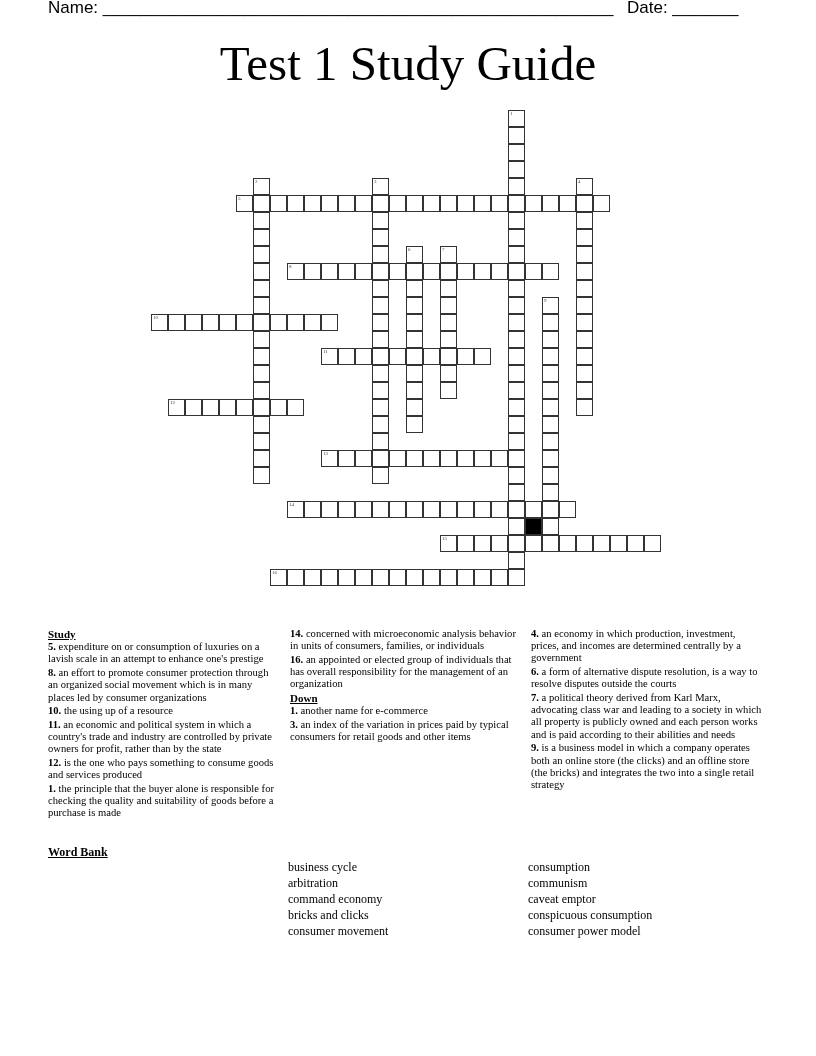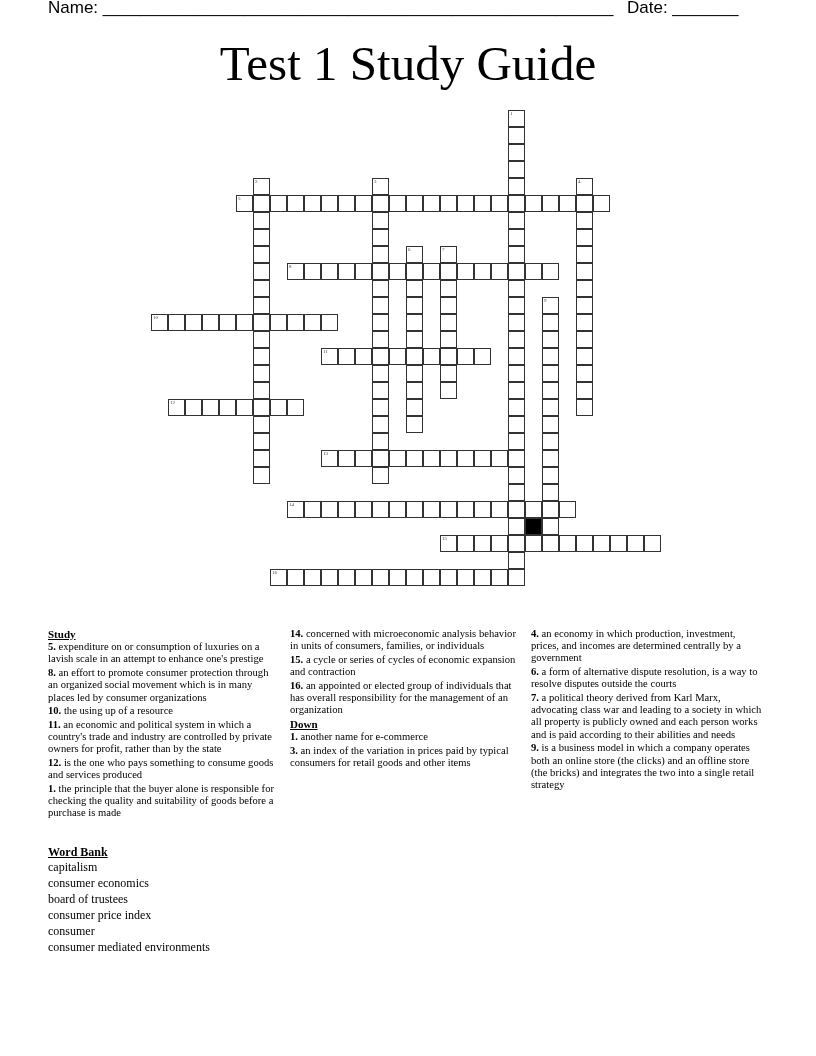--- a/index.html
+++ b/index.html
@@ -314,39 +314,44 @@
     <div class="sec-head">Study</div>
     <div class="clue"><b>5.</b> <span>expenditure on or consumption of luxuries on a lavish scale in an attempt to enhance one's prestige</span></div>
     <div class="clue"><b>8.</b> <span>an effort to promote consumer protection through an organized social movement which is in many places led by consumer organizations</span></div>
     <div class="clue"><b>10.</b> <span>the using up of a resource</span></div>
     <div class="clue"><b>11.</b> <span>an economic and political system in which a country's trade and industry are controlled by private owners for profit, rather than by the state</span></div>
     <div class="clue"><b>12.</b> <span>is the one who pays something to consume goods and services produced</span></div>
     <div class="clue"><b>1.</b> <span>the principle that the buyer alone is responsible for checking the quality and suitability of goods before a purchase is made</span></div>
   </div>
   <div class="col col2">
     <div class="clue"><b>14.</b> <span>concerned with microeconomic analysis behavior in units of consumers, families, or individuals</span></div>
-    <div class="clue"><b>15.</b> <span>a cycle or series of cycles of economic expansion and contraction</span></div>
     <div class="clue"><b>16.</b> <span>an appointed or elected group of individuals that has overall responsibility for the management of an organization</span></div>
     <div class="sec-head">Down</div>
     <div class="clue"><b>1.</b> <span>another name for e-commerce</span></div>
     <div class="clue"><b>3.</b> <span>an index of the variation in prices paid by typical consumers for retail goods and other items</span></div>
   </div>
   <div class="col col3">
     <div class="clue"><b>4.</b> <span>an economy in which production, investment, prices, and incomes are determined centrally by a government</span></div>
     <div class="clue"><b>6.</b> <span>a form of alternative dispute resolution, is a way to resolve disputes outside the courts</span></div>
     <div class="clue"><b>7.</b> <span>a political theory derived from Karl Marx, advocating class war and leading to a society in which all property is publicly owned and each person works and is paid according to their abilities and needs</span></div>
     <div class="clue"><b>9.</b> <span>is a business model in which a company operates both an online store (the clicks) and an offline store (the bricks) and integrates the two into a single retail strategy</span></div>
   </div>
 </div>
 
 <div class="wordbank">
   <div class="wb-head">Word Bank</div>
   <div class="wb-cols">
-    <div class="wb-col wb-c1">
-      <div>capitalism</div>
-      <div>consumer economics</div>
-      <div>board of trustees</div>
-      <div>consumer price index</div>
-      <div>consumer</div>
-      <div>consumer mediated environments</div>
+    <div class="wb-col wb-c2">
+      <div>business cycle</div>
+      <div>arbitration</div>
+      <div>command economy</div>
+      <div>bricks and clicks</div>
+      <div>consumer movement</div>
+    </div>
+    <div class="wb-col wb-c3">
+      <div>consumption</div>
+      <div>communism</div>
+      <div>caveat emptor</div>
+      <div>conspicuous consumption</div>
+      <div>consumer power model</div>
     </div>
   </div>
 </div>
 
 </body></html>

